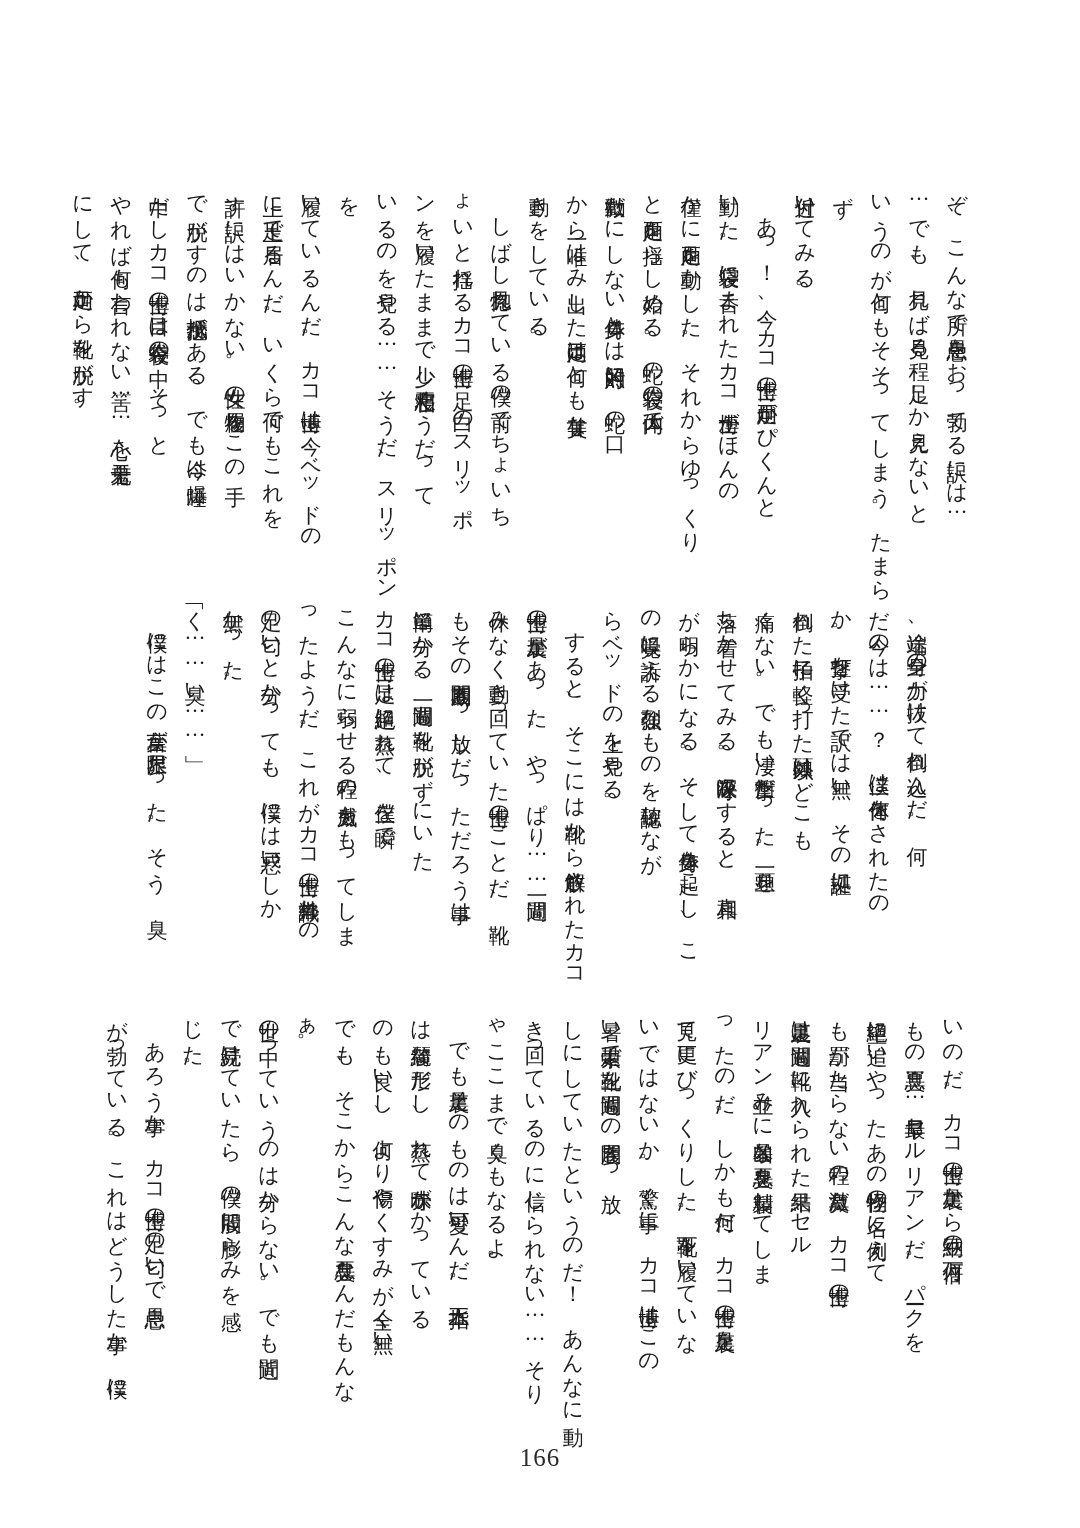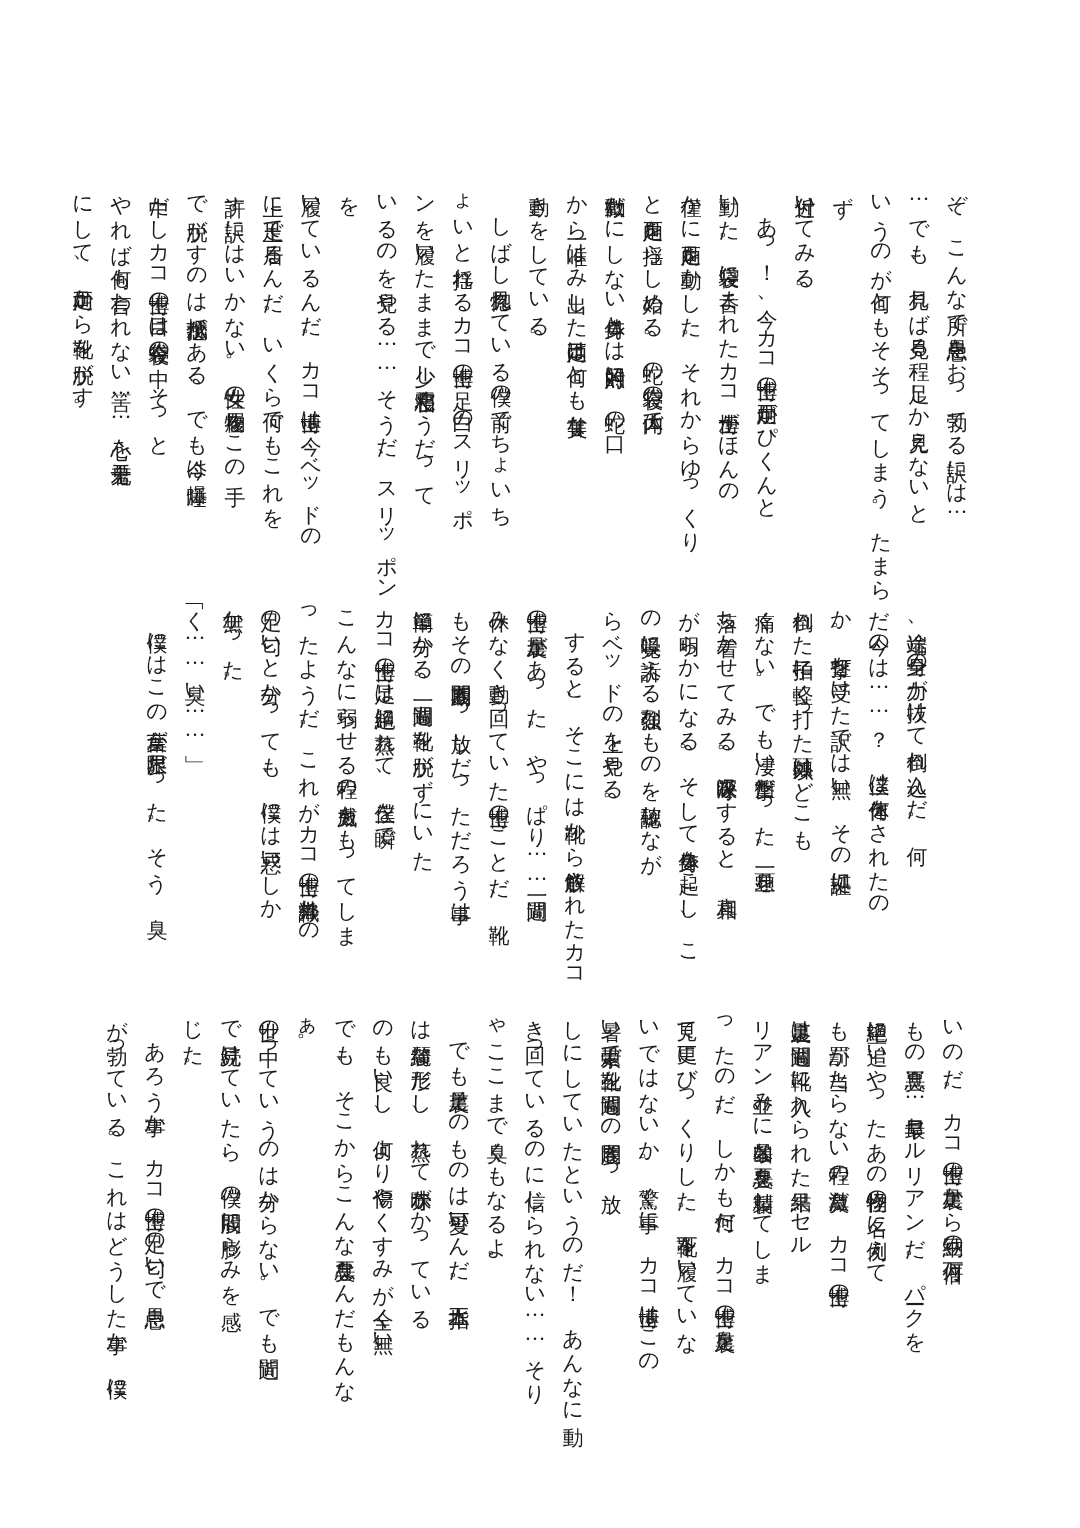--- a/index.html
+++ b/index.html
@@ -116,13 +116,14 @@
       <div class="line">　でも足裏そのものは可愛いんだ。五本指</div>
       <div class="line">は綺麗な形だし、蒸れて赤味がかっている</div>
       <div class="line">のも良いし、何より傷やくすみが全く無い。</div>
       <div class="line">でも、そこからこんな悪臭なんだもんなぁ。</div>
       <div class="line">世の中っていうのは分からない。でも間近</div>
       <div class="line">で見続けていたら、僕の股間に膨らみを感</div>
       <div class="line">じた。</div>
       <div class="line">　あろう事か、カコ博士の足の匂いで愚息</div>
       <div class="line">が勃っている。これはどうした事か、僕に</div>
     </div>
+  <div class="page-number">166</div>
 </div>
 
 </body></html>

